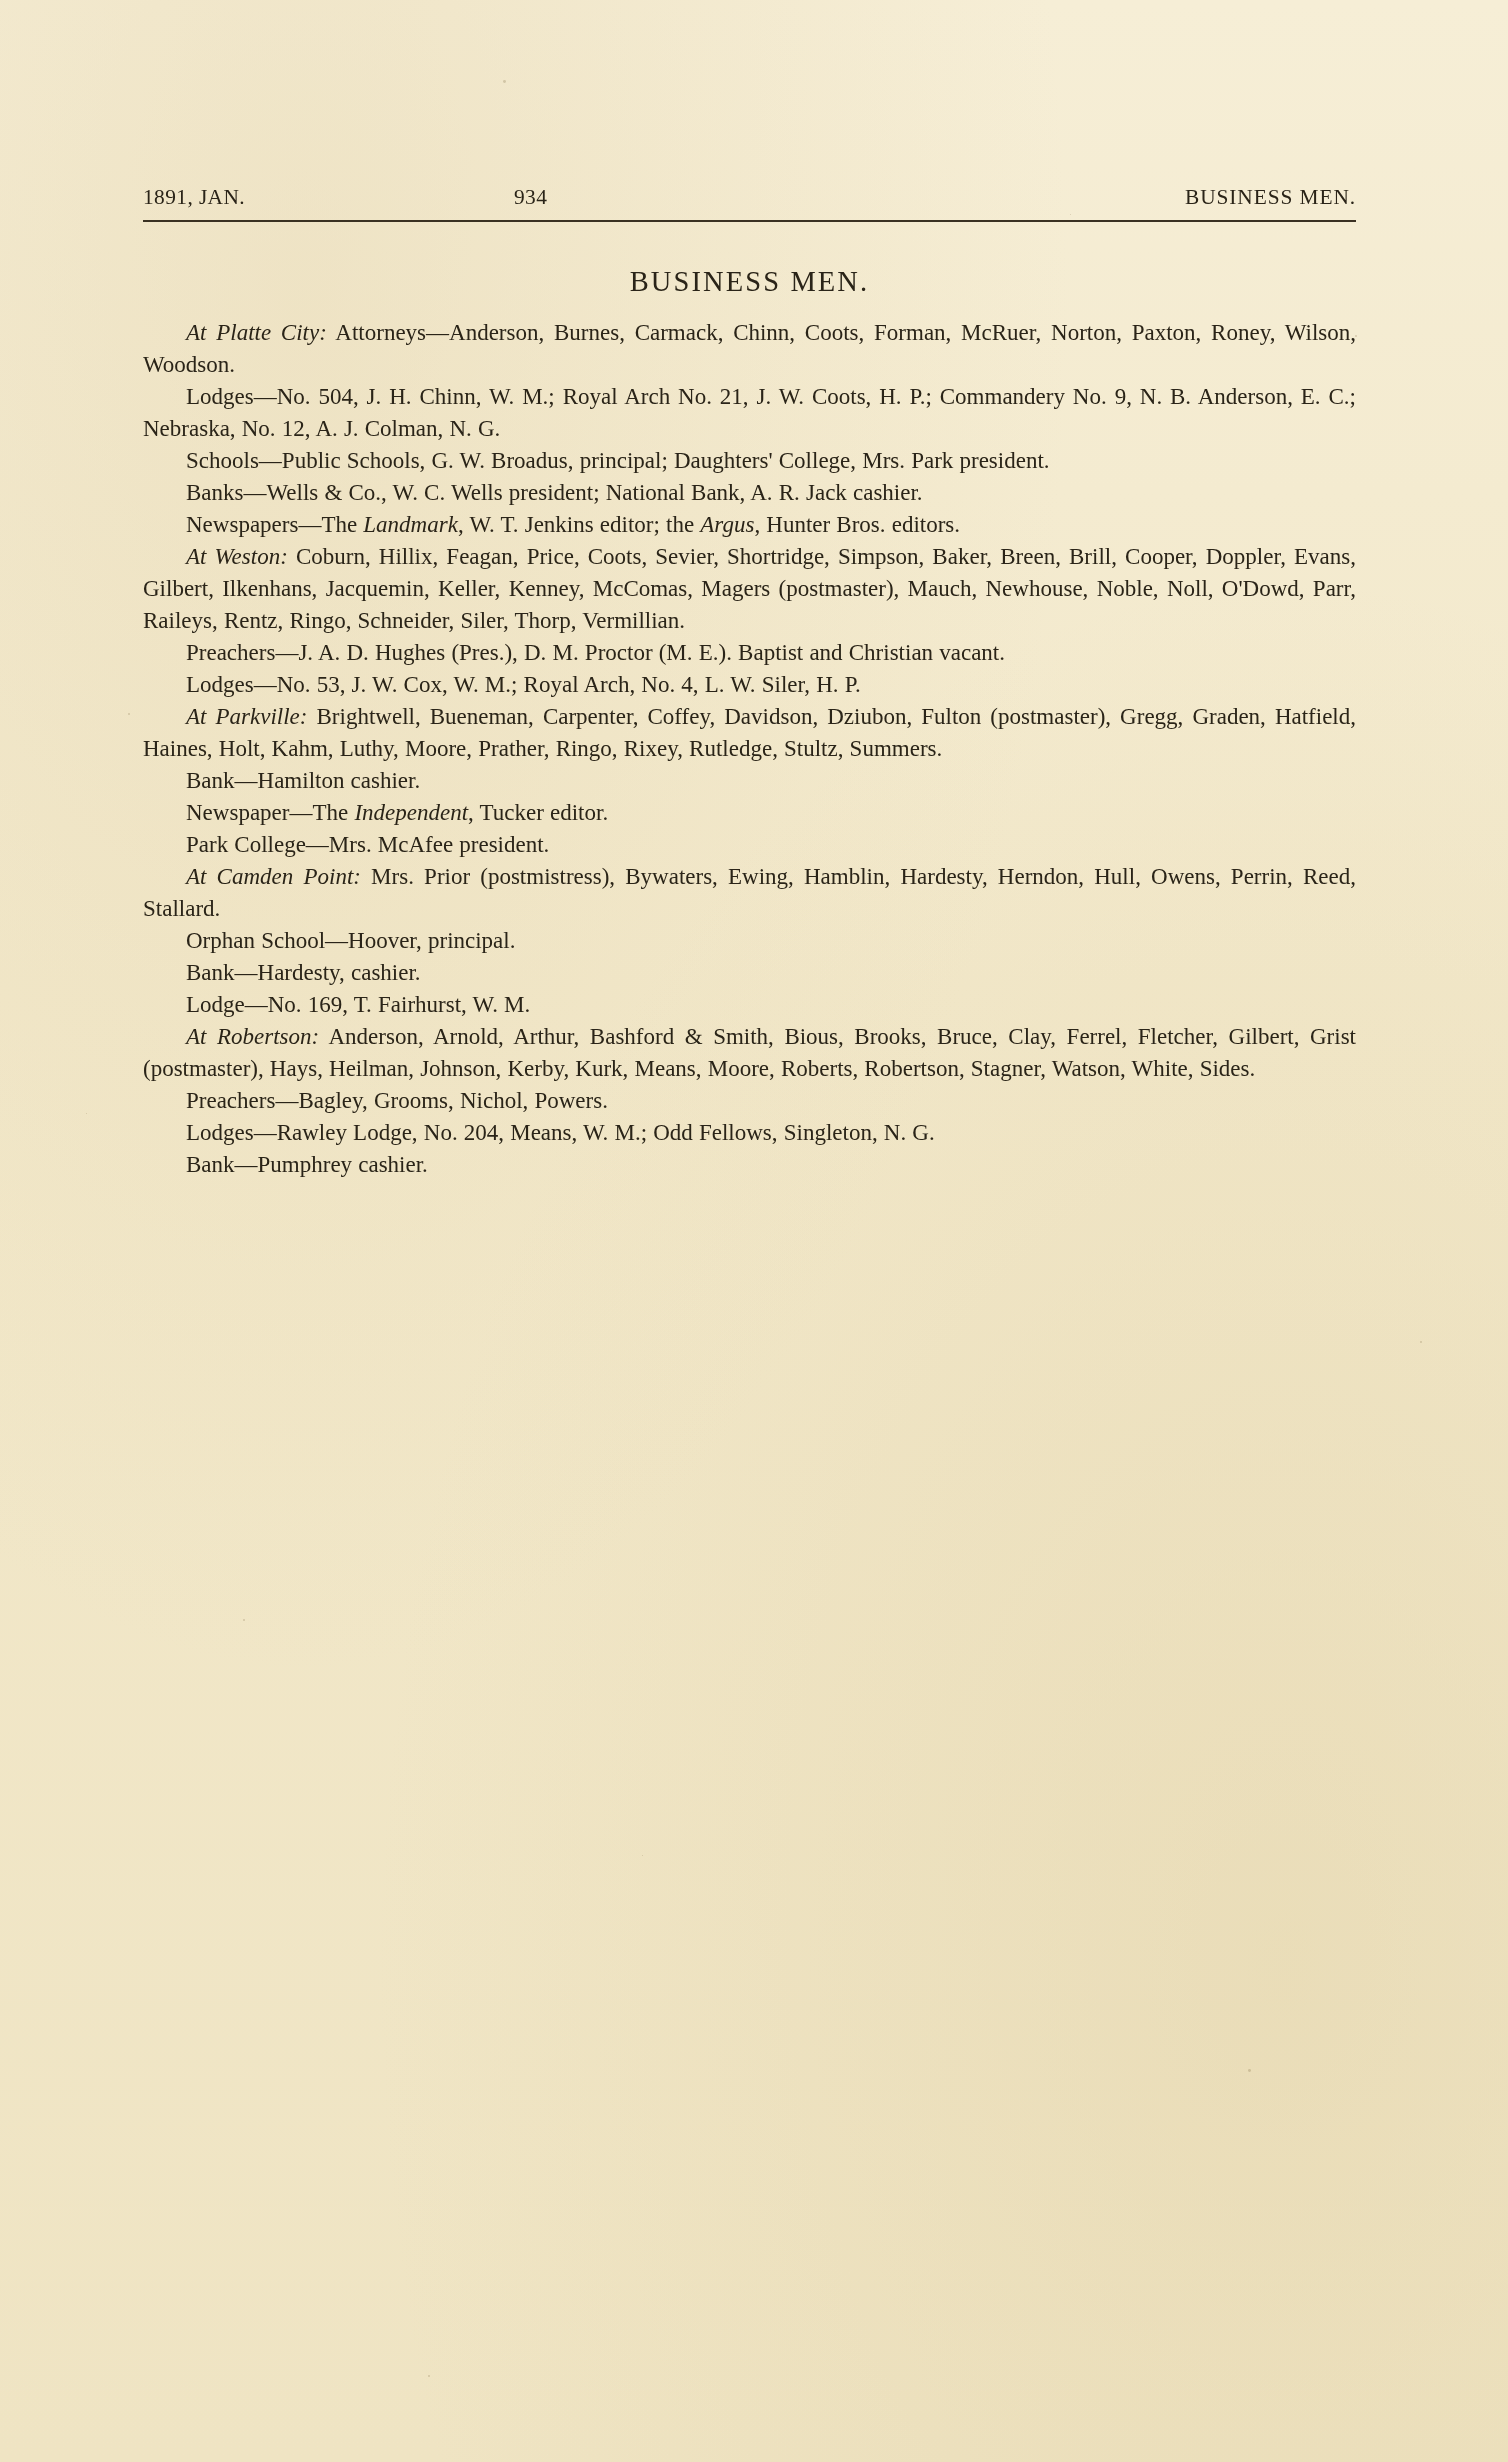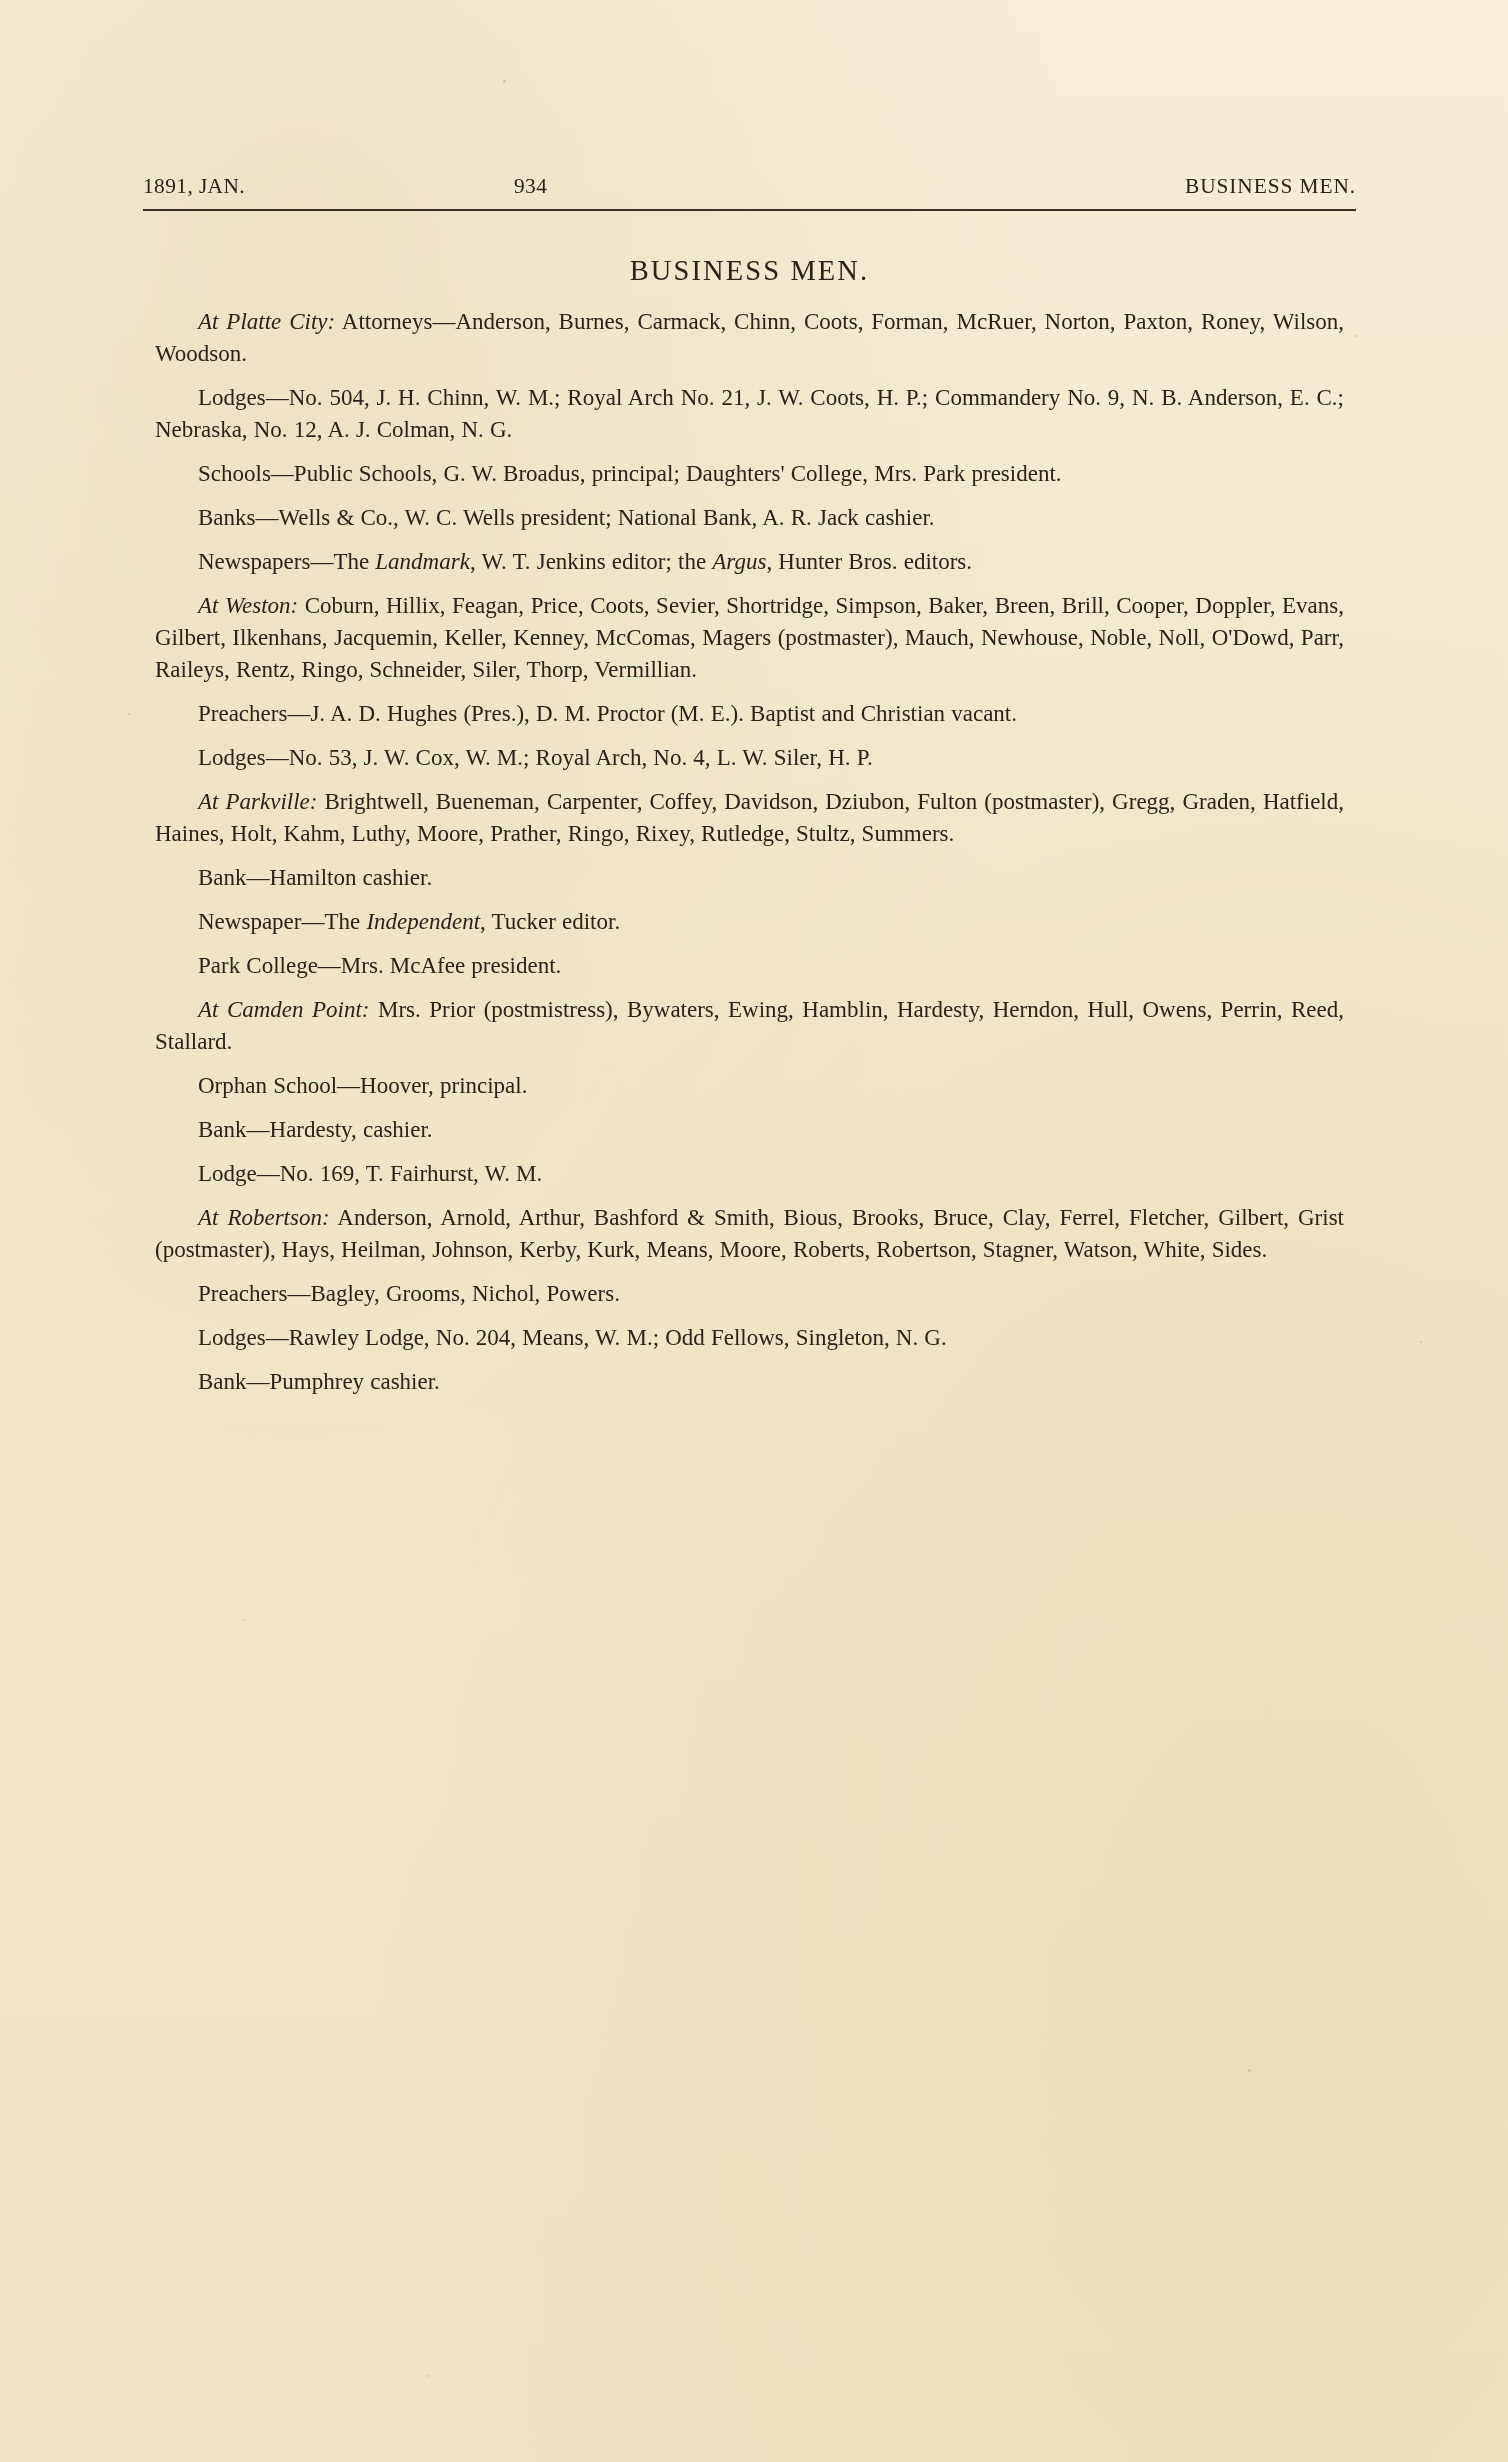--- a/index.html
+++ b/index.html
@@ -26,21 +26,21 @@
       linear-gradient(180deg, #f6eed6 0%, #f2e8ca 40%, #efe4c3 100%);
   }
   .speck {
     position: absolute;
     border-radius: 50%;
     background: rgba(120,100,60,0.25);
   }
   .content {
     position: absolute;
     left: 143px;
-    top: 174px;
+    top: 185px;
     width: 1213px;
   }
   .header-row {
     display: flex;
     align-items: baseline;
     font-size: 21.4px;
     letter-spacing: 0.4px;
     font-family: "Liberation Serif", serif;
   }
   .hdr-left {
@@ -65,21 +65,21 @@
   }
   h1.doc-title {
     text-align: center;
     font-size: 28.5px;
     font-weight: normal;
     letter-spacing: 2.1px;
     margin: 44px 0 18.5px 0;
     font-family: "Liberation Serif", serif;
   }
   p.para {
-    margin: 12px;
+    margin: 0;
     font-size: 23px;
     line-height: 32px;
     text-align: justify;
     text-justify: inter-word;
     text-indent: 43px;
     hyphens: none;
     word-spacing: 0.4px;
   }
   .it { font-style: italic; }
 </style>

